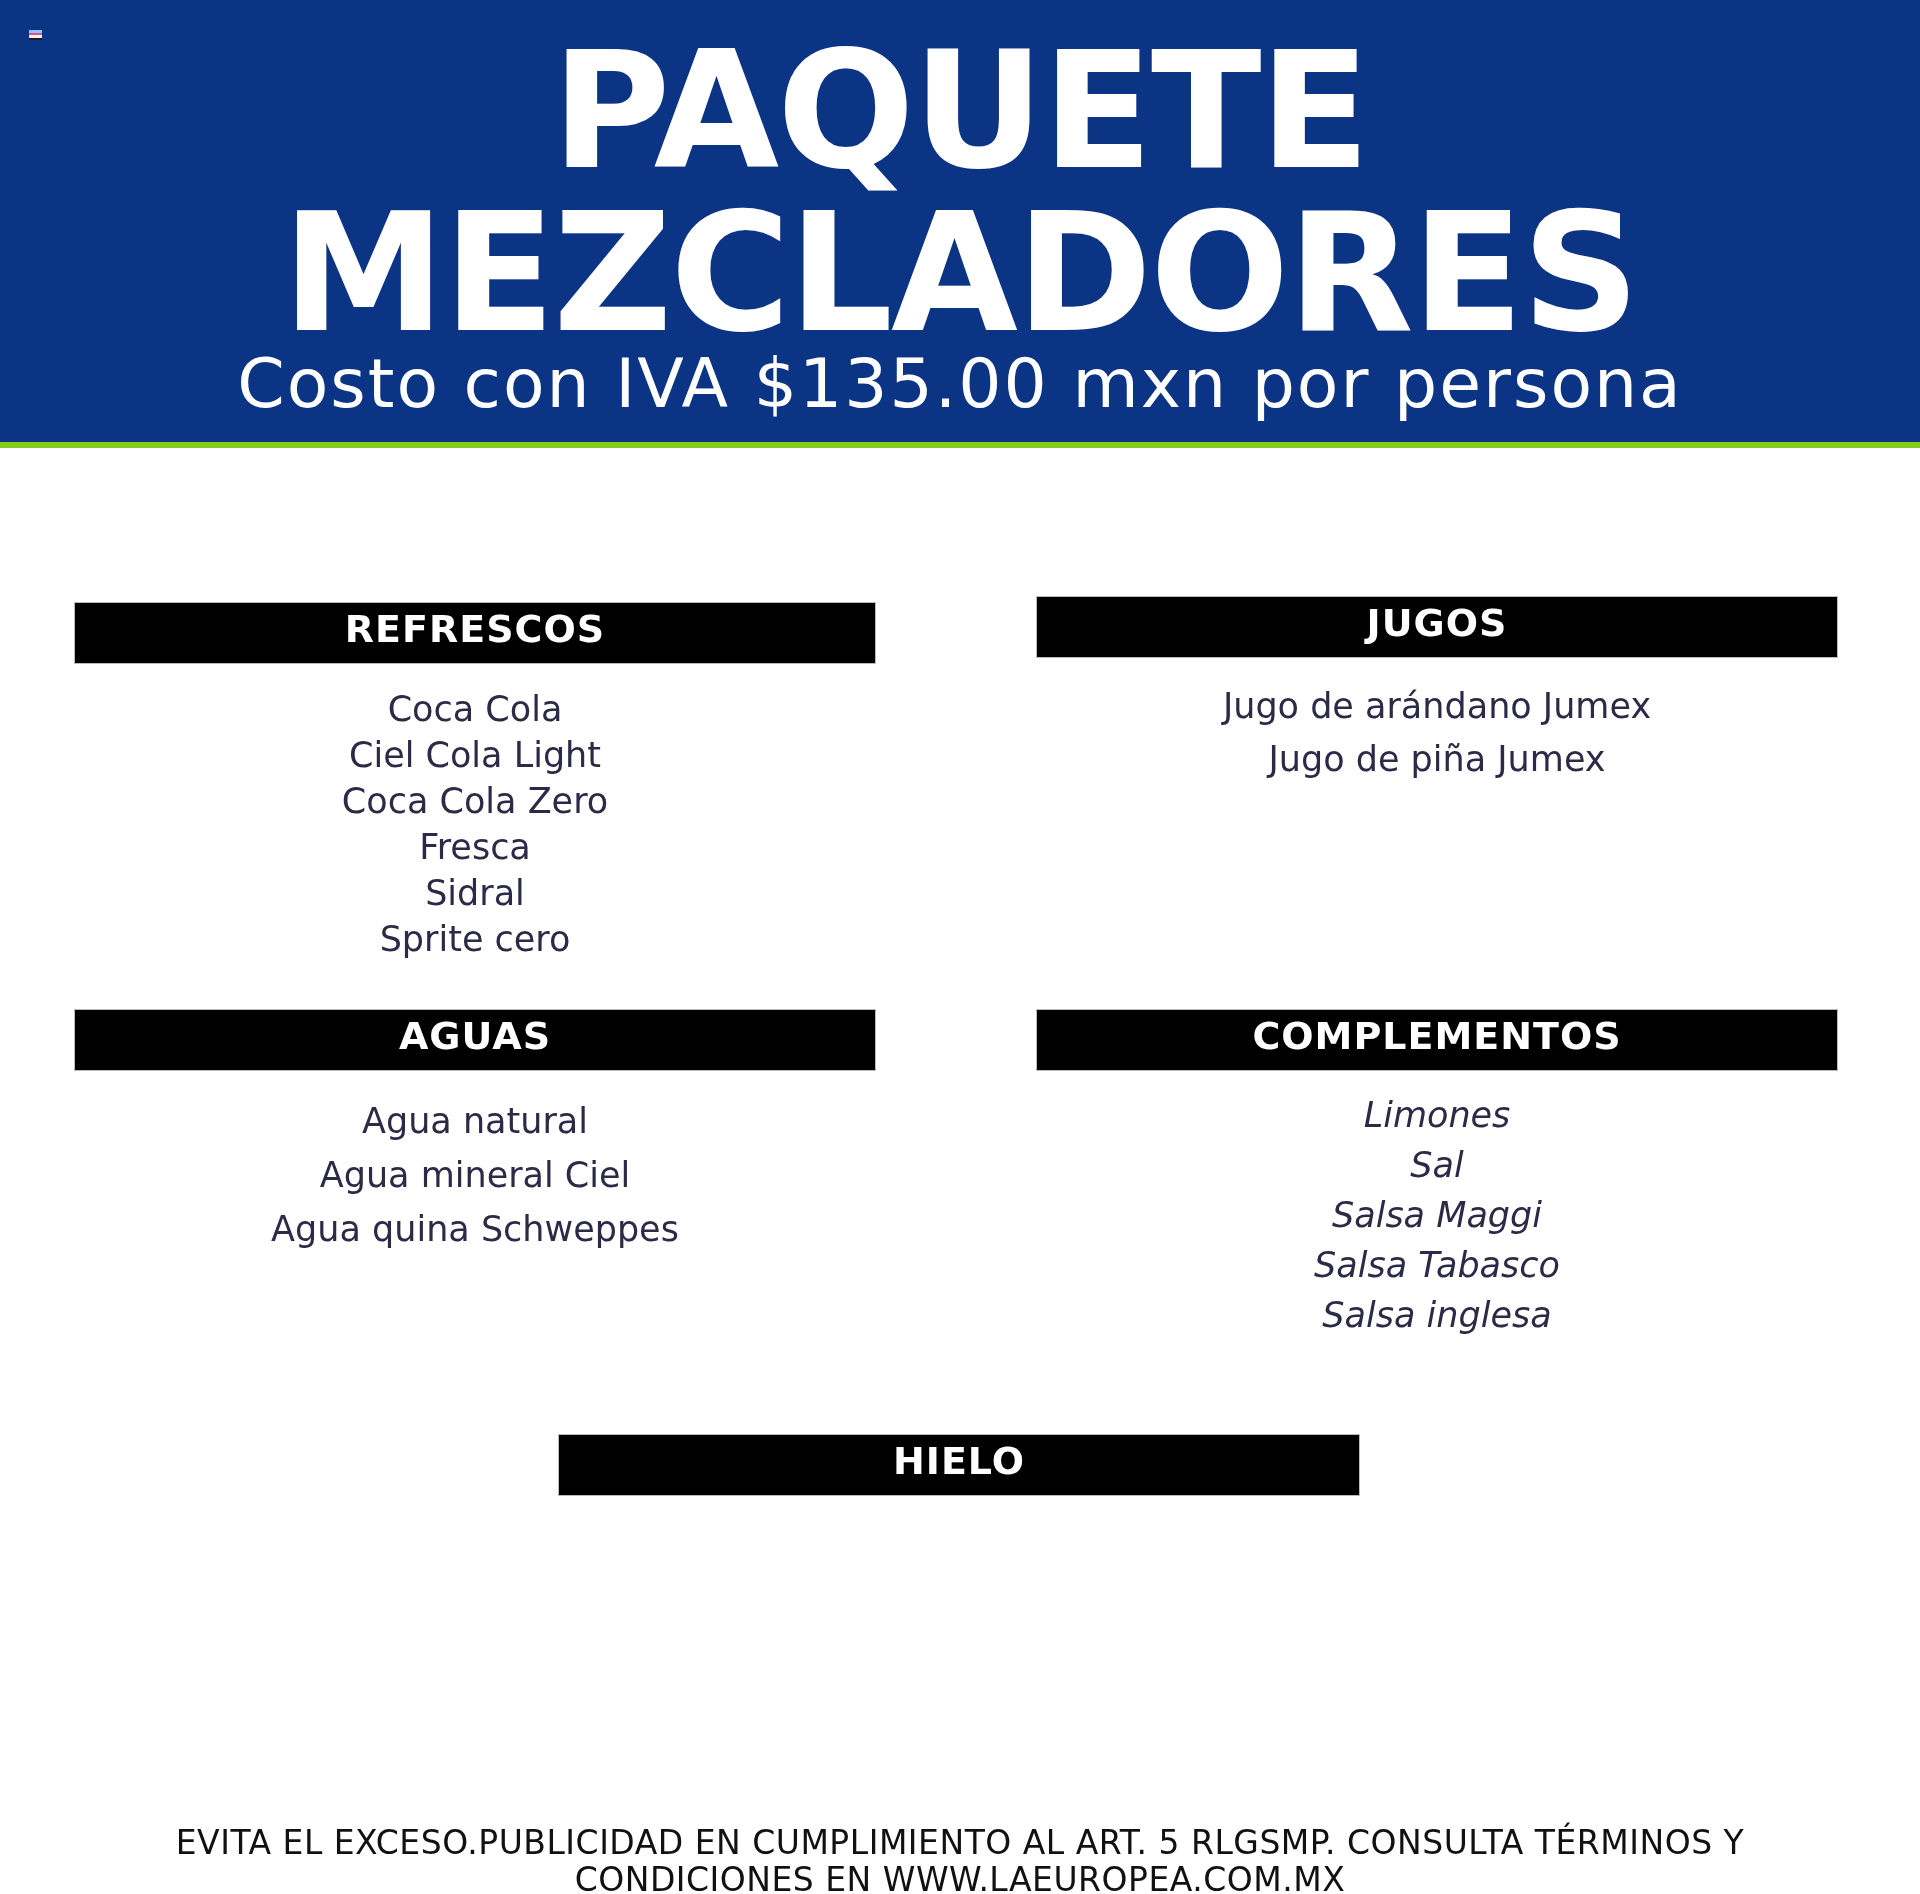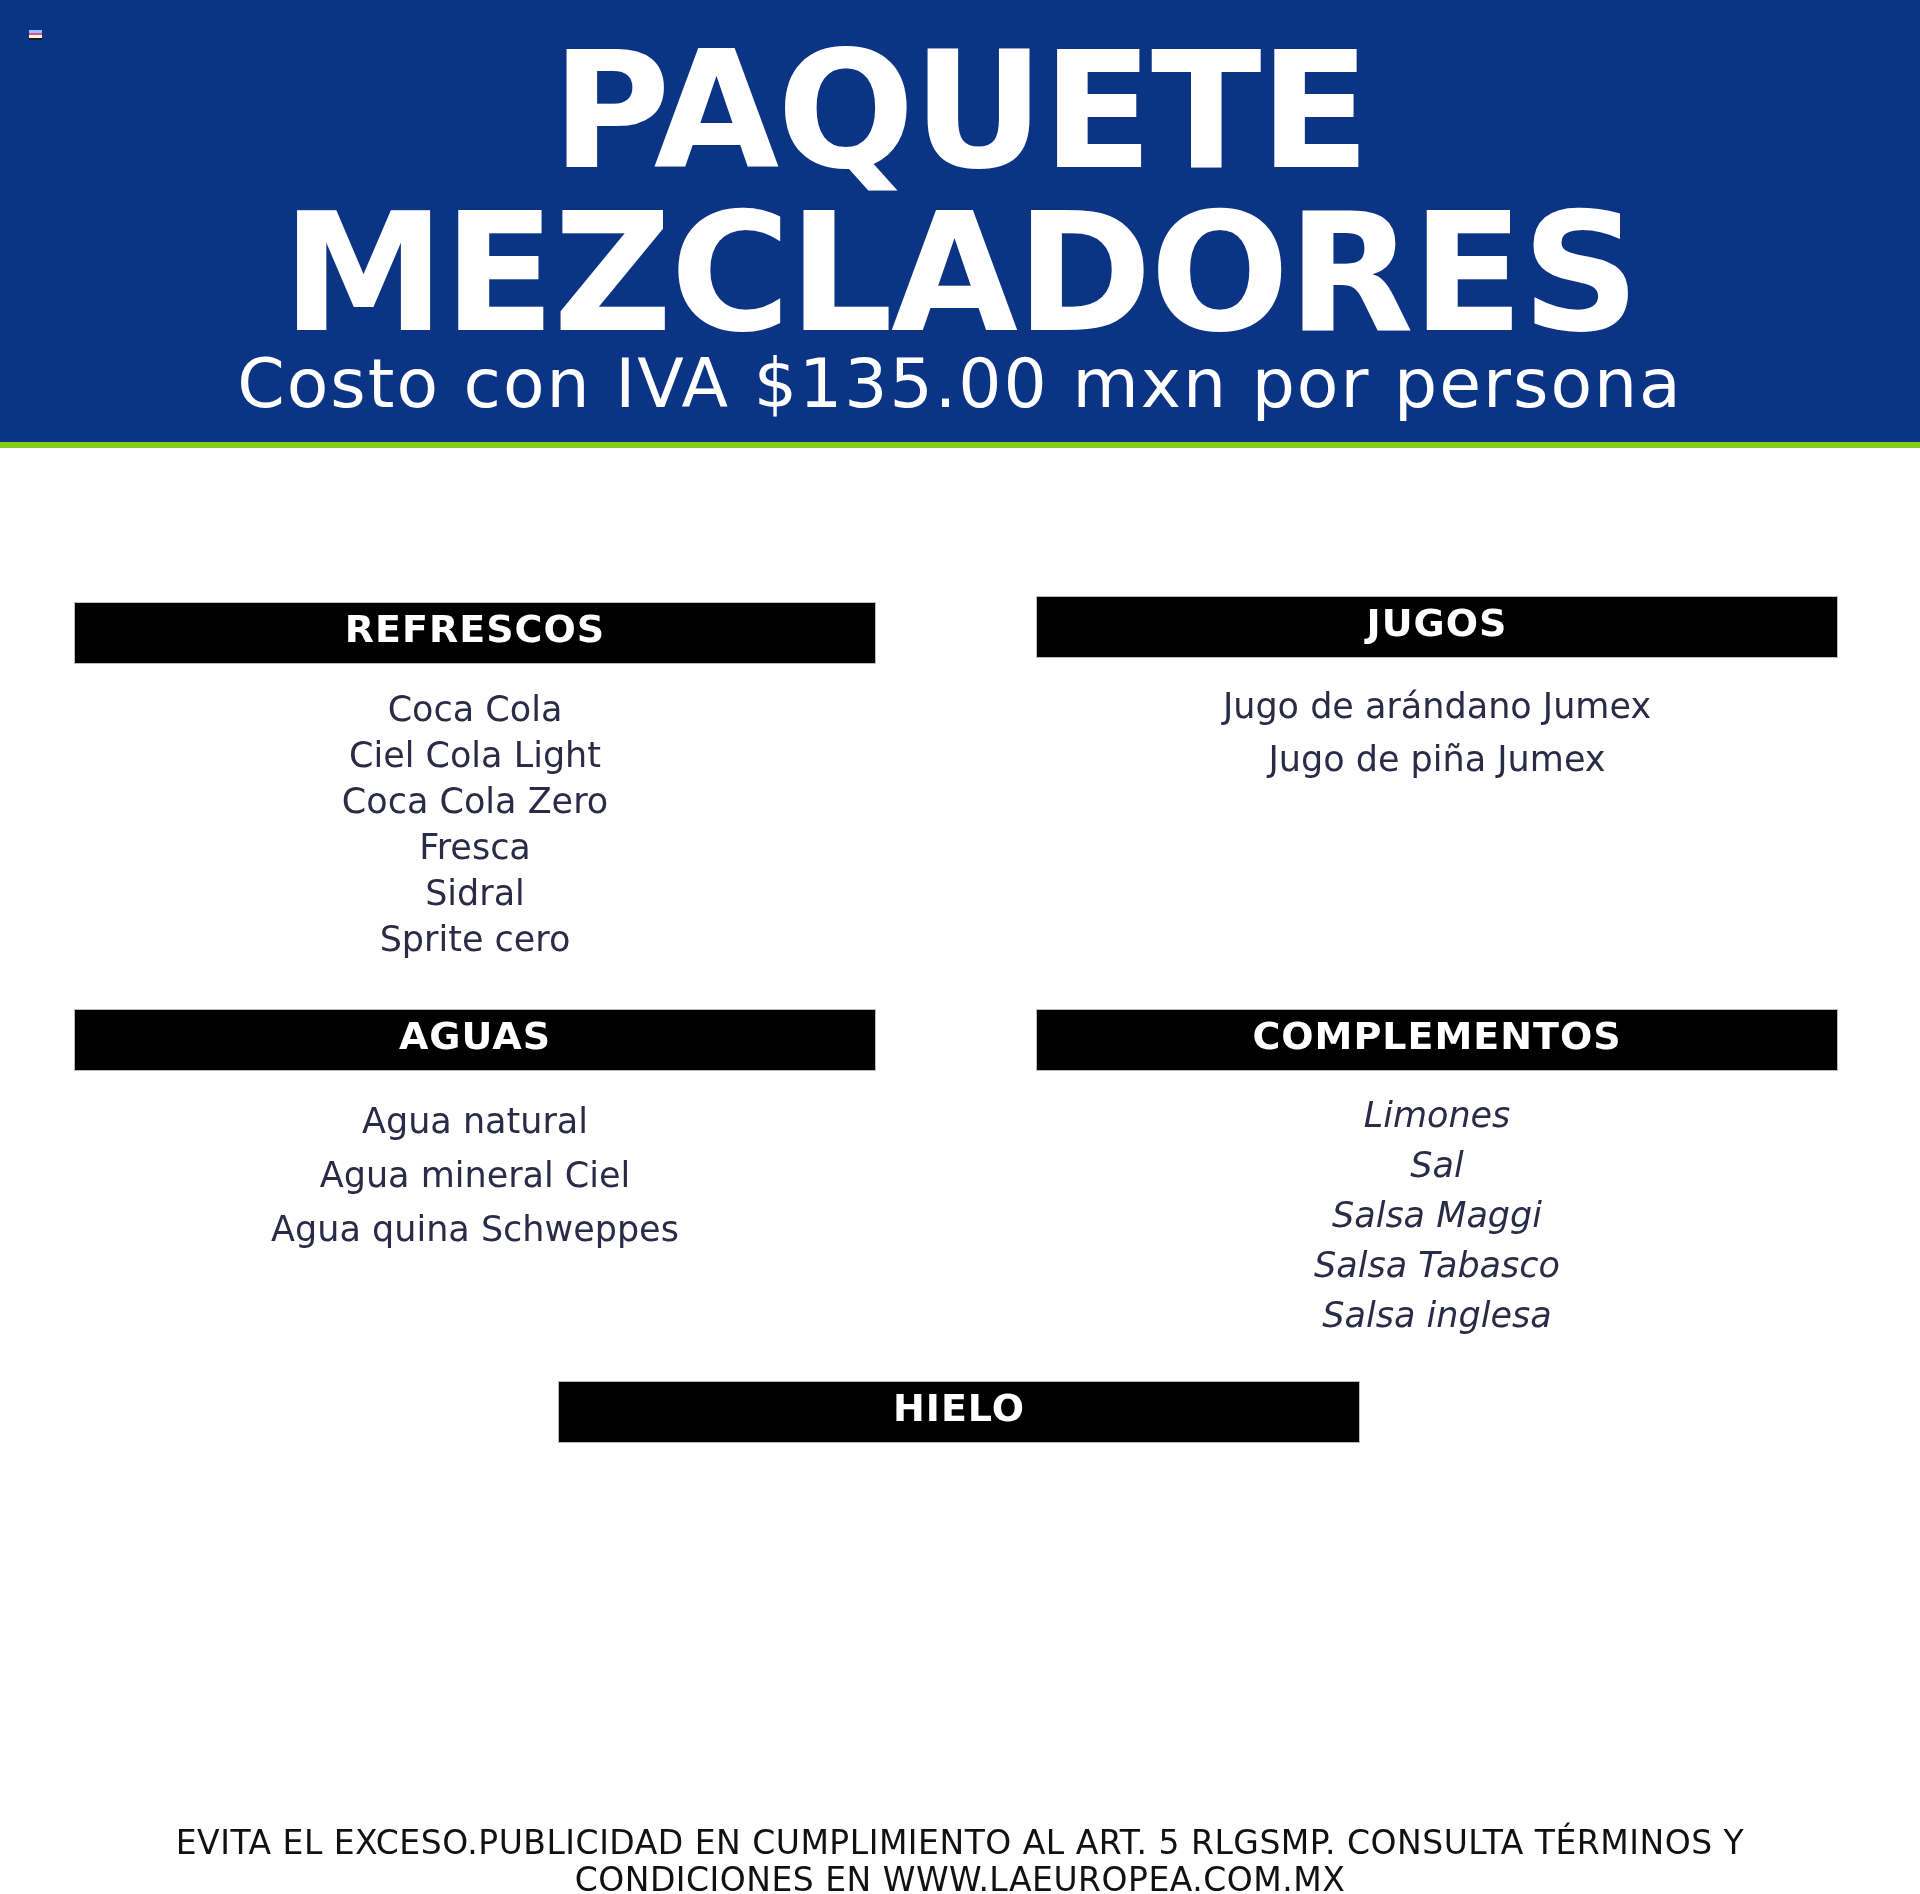--- a/index.html
+++ b/index.html
@@ -39,21 +39,21 @@
   }
   .items { list-style:none; margin:0; padding:0; text-align:center; }
   .items li {
     color:#2b2b47; font-family:"DejaVu Sans", sans-serif;
     font-size:35px; line-height:46px;
   }
   .s-refrescos { left:75px; top:603px; }
   .s-jugos { left:1037px; top:597px; }
   .s-aguas { left:75px; top:1010px; }
   .s-complementos { left:1037px; top:1010px; }
-  .s-hielo { left:559px; top:1382px; }
+  .s-hielo { left:559px; top:1435px; }
   .s-refrescos .items { margin-top:23px; }
   .s-jugos .items { margin-top:23px; }
   .s-jugos .items li { line-height:53px; }
   .s-aguas .items { margin-top:24px; }
   .s-aguas .items li { line-height:54px; }
   .s-complementos .items { margin-top:20px; }
   .s-complementos .items li { line-height:50px;font-style:italic; }
   .footer {
     position:absolute; left:150px; top:1824px; width:1620px; text-align:center;
     color:#111; font-family:"DejaVu Sans", sans-serif; font-size:33px; line-height:37px;

